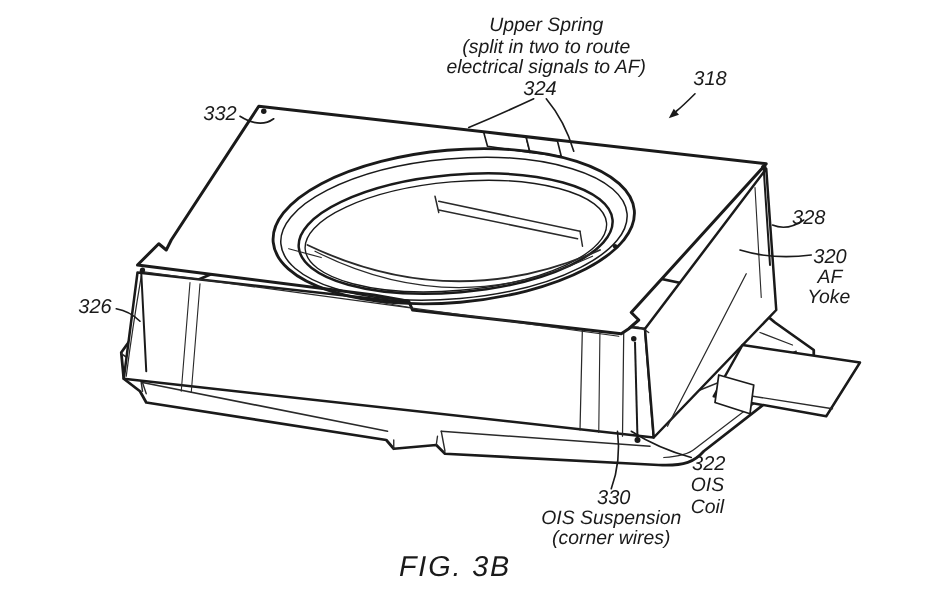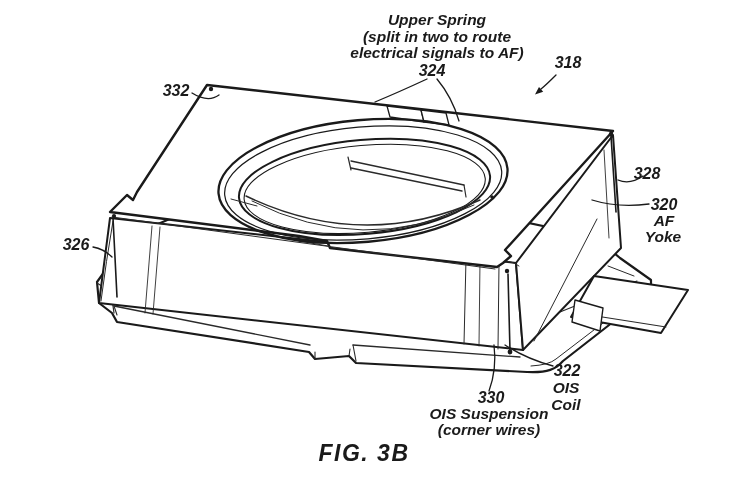--- a/index.html
+++ b/index.html
@@ -1,16 +1,16 @@
 <!DOCTYPE html>
 <html><head>
 <meta charset="utf-8">
 <style>
   html,body{margin:0;padding:0;background:#ffffff;}
-  .stage{position:relative;width:750px;height:481px;background:#ffffff;overflow:hidden;font-weight:bold;}
+  .stage{position:relative;width:750px;height:481px;background:#ffffff;overflow:hidden;}
   svg text{font-family:"Liberation Sans",sans-serif;font-style:italic;fill:#1a1a1a;}
   .t15{font-size:15.5px;}
   .t16{font-size:16px;}
   .cap{font-size:23px;letter-spacing:1.5px;}
   .ln{fill:none;stroke:#1a1a1a;stroke-linecap:round;stroke-linejoin:round;}
   .fw{fill:#ffffff;stroke:#1a1a1a;stroke-linejoin:round;stroke-linecap:round;}
   .thin{fill:none;stroke:#2a2a2a;stroke-linecap:round;stroke-linejoin:round;}
 </style>
 </head>
 <body>

